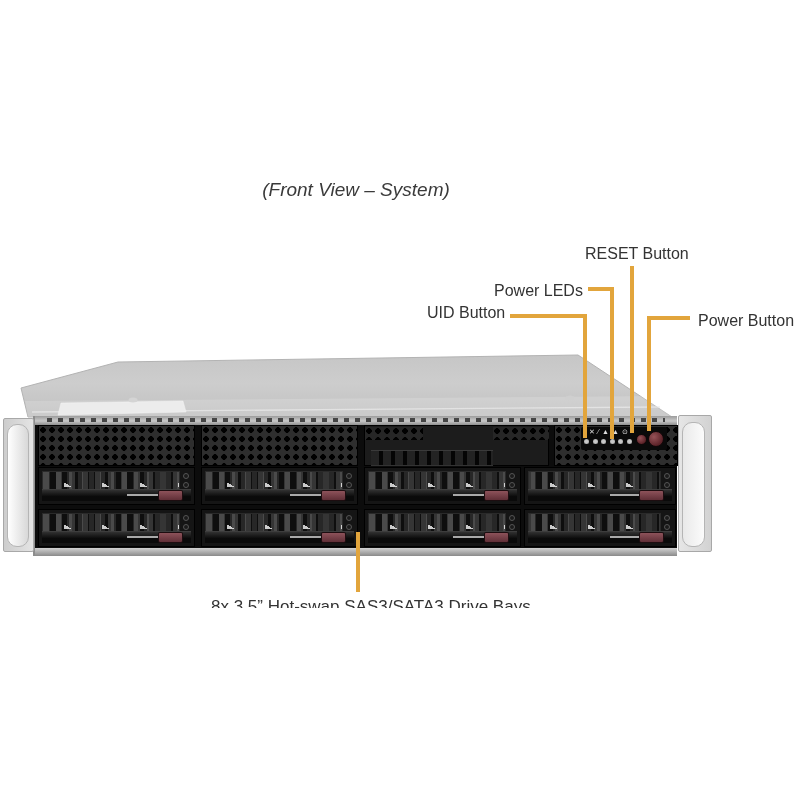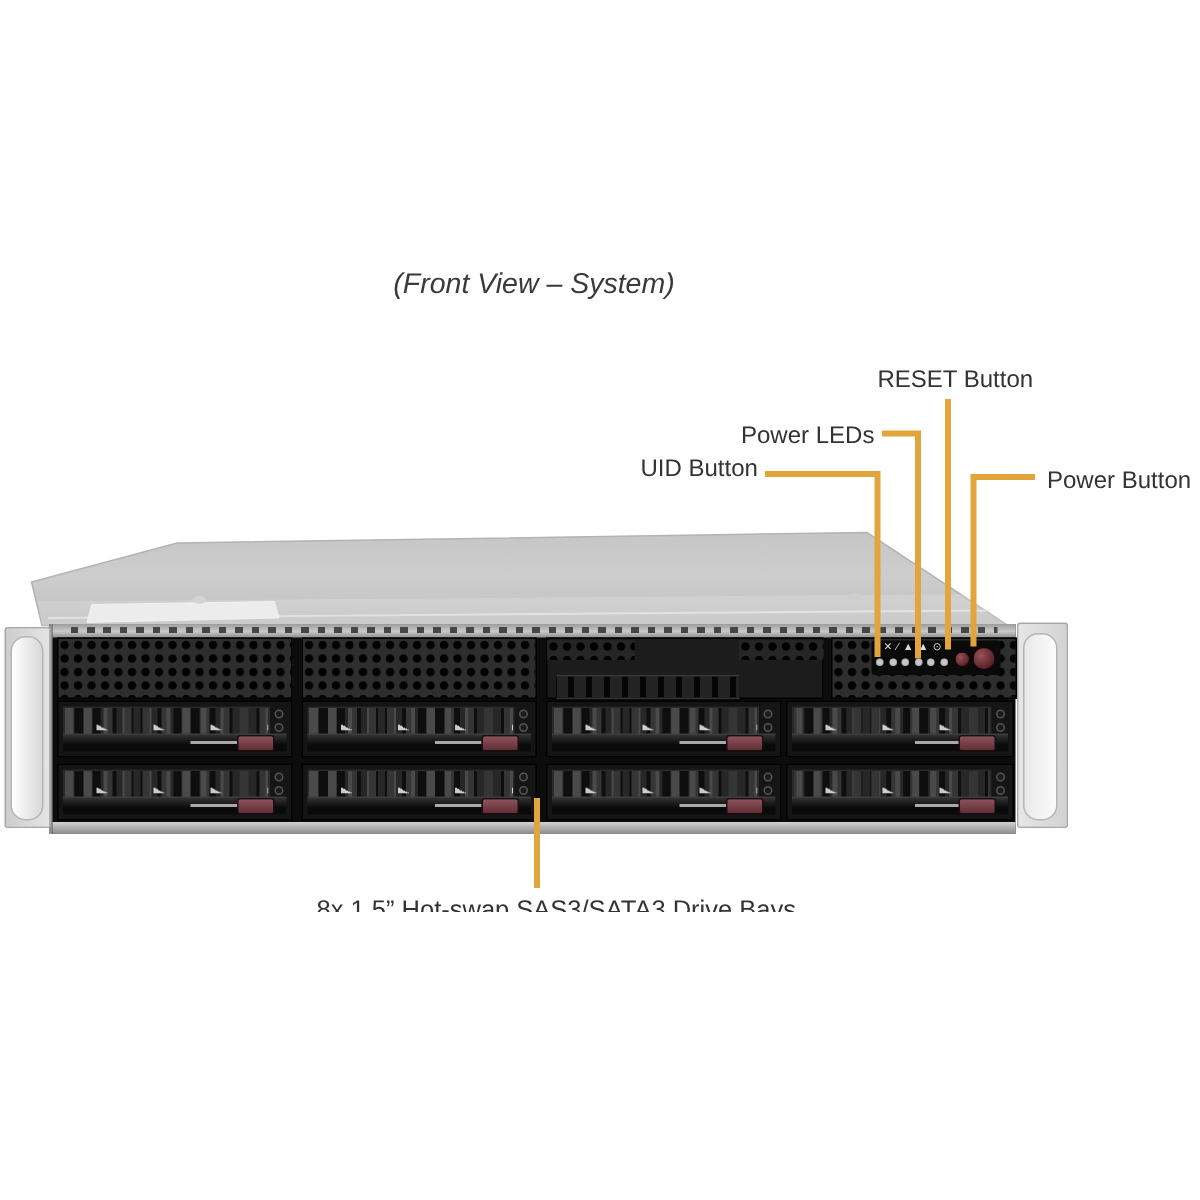--- a/index.html
+++ b/index.html
@@ -219,15 +219,15 @@
     <polyline points="632,266 632,433" fill="none" stroke-width="4" stroke="#E2A53C"></polyline>
     <polyline points="690,318 649,318 649,431" fill="none" stroke-width="4" stroke="#E2A53C"></polyline>
     <polyline points="358,532 358,592" fill="none" stroke-width="4" stroke="#E2A53C"></polyline>
   </svg>
 
   <div class="lbl lbl-title">(Front View – System)</div>
   <div class="lbl lbl-reset">RESET Button</div>
   <div class="lbl lbl-status">Power LEDs</div>
   <div class="lbl lbl-uid">UID Button</div>
   <div class="lbl lbl-power">Power Button</div>
-  <div class="lbl lbl-bays">8x 1.5” Hot-swap SAS3/SATA3 Drive Bays</div>
+  <div class="lbl lbl-bays">8x 3.5” Hot-swap SAS3/SATA3 Drive Bays</div>
 
 </div>
 
 </body></html>

